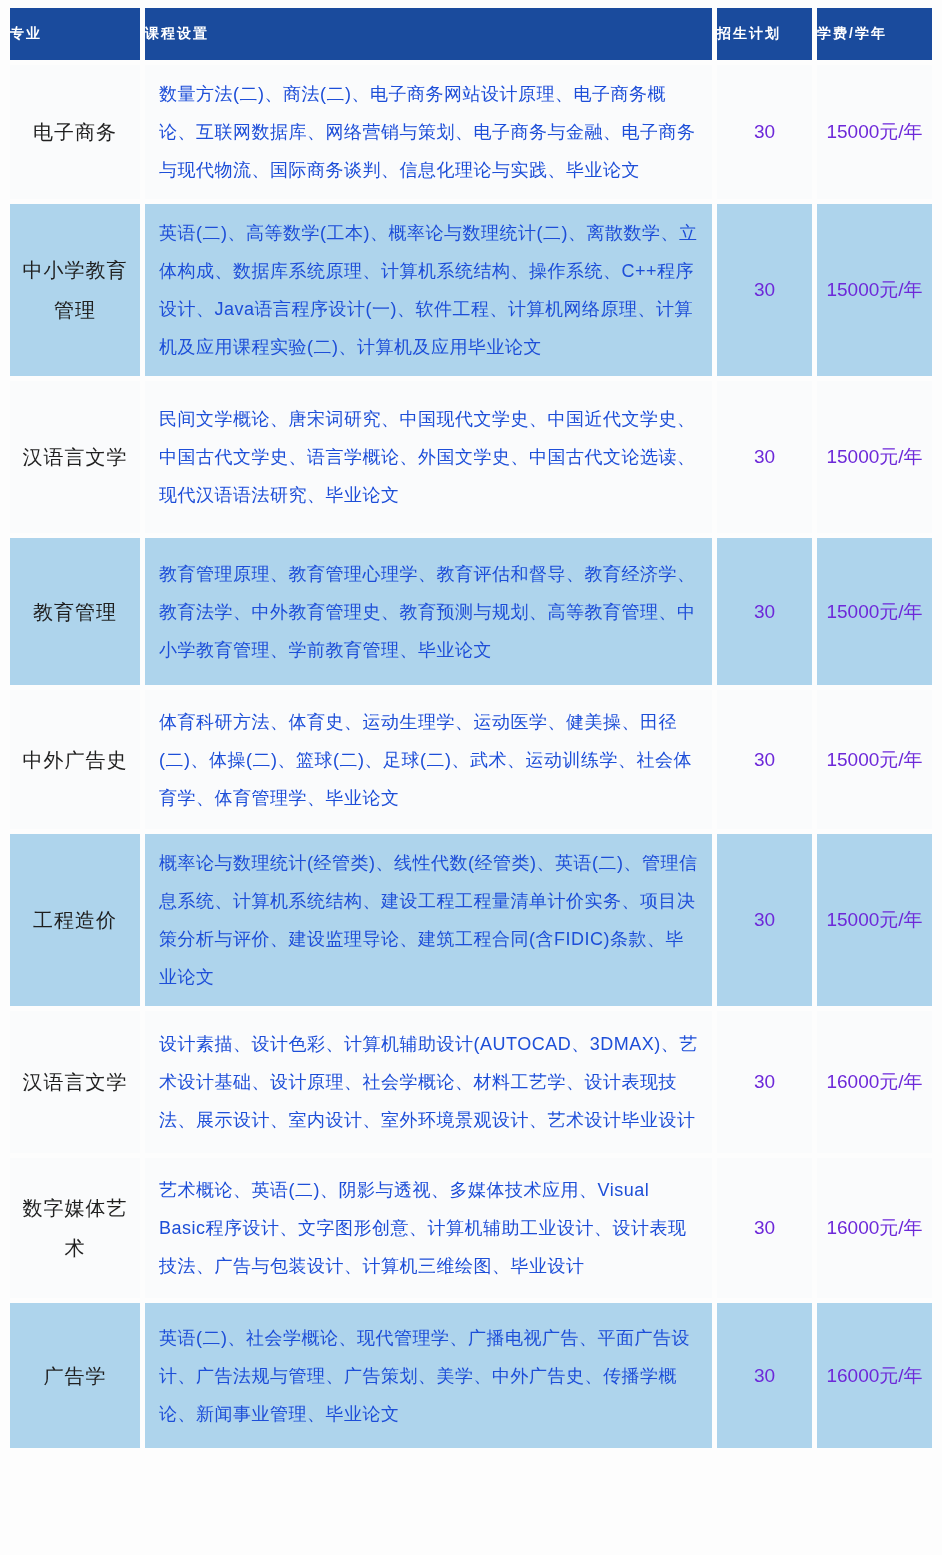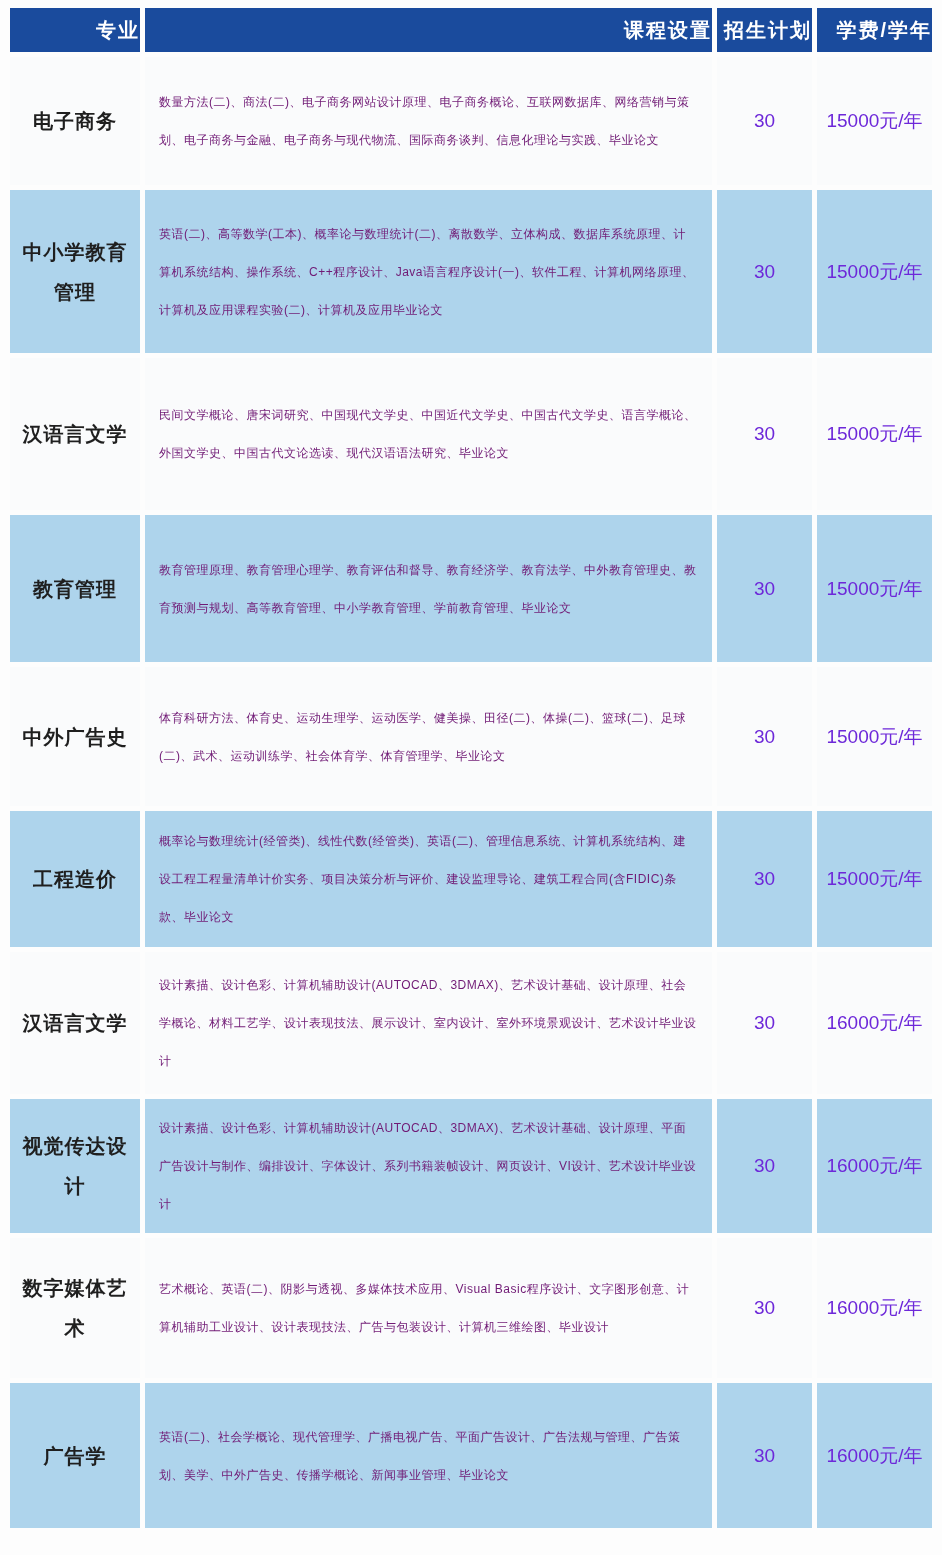--- a/index.html
+++ b/index.html
@@ -17,43 +17,43 @@
     table-layout:fixed;
   }
   col.c-major   { width:130px; }
   col.c-courses { width:567px; }
   col.c-plan    { width:95px;  }
   col.c-fee     { width:115px; }
 
   th {
     background:#1a4b9d;
     color:#ffffff;
-    font-size:20px;
+    font-size:14px;
     font-weight:bold;
-    height:44px;
-    text-align:right;
+    height:52px;
+    text-align:left;
     letter-spacing:2px;
     padding:0;
   }
   td { vertical-align:middle; padding:0; }
   tr.row-light td { background:#fafbfc; }
   tr.row-blue  td { background:#aed4ec; }
 
   td.major {
-    font-weight:bold;
+    font-weight:normal;
     font-size:20px;
     color:#1f1f1f;
     text-align:center;
     line-height:40px;
     letter-spacing:1px;
     padding:0 6px;
   }
   td.courses {
-    font-size:12px;
-    color:#701a75;
+    font-size:18px;
+    color:#1d4ed8;
     line-height:38px;
     text-align:left;
     letter-spacing:0.5px;
     padding:10px 14px;
   }
   td.plan, td.fee {
     text-align:center;
     font-size:19px;
     color:#6d28d9;
   }
@@ -112,26 +112,20 @@
       <td class="courses">概率论与数理统计(经管类)、线性代数(经管类)、英语(二)、管理信息系统、计算机系统结构、建设工程工程量清单计价实务、项目决策分析与评价、建设监理导论、建筑工程合同(含FIDIC)条款、毕业论文</td>
       <td class="plan">30</td>
       <td class="fee">15000元/年</td>
     </tr>
     <tr class="row-light" style="height:142px">
       <td class="major">汉语言文学</td>
       <td class="courses">设计素描、设计色彩、计算机辅助设计(AUTOCAD、3DMAX)、艺术设计基础、设计原理、社会学概论、材料工艺学、设计表现技法、展示设计、室内设计、室外环境景观设计、艺术设计毕业设计</td>
       <td class="plan">30</td>
       <td class="fee">16000元/年</td>
     </tr>
-    <tr class="row-blue" style="height:134px">
-      <td class="major">视觉传达设计</td>
-      <td class="courses">设计素描、设计色彩、计算机辅助设计(AUTOCAD、3DMAX)、艺术设计基础、设计原理、平面广告设计与制作、编排设计、字体设计、系列书籍装帧设计、网页设计、VI设计、艺术设计毕业设计</td>
-      <td class="plan">30</td>
-      <td class="fee">16000元/年</td>
-    </tr>
     <tr class="row-light" style="height:140px">
       <td class="major">数字媒体艺术</td>
       <td class="courses">艺术概论、英语(二)、阴影与透视、多媒体技术应用、Visual Basic程序设计、文字图形创意、计算机辅助工业设计、设计表现技法、广告与包装设计、计算机三维绘图、毕业设计</td>
       <td class="plan">30</td>
       <td class="fee">16000元/年</td>
     </tr>
     <tr class="row-blue" style="height:145px">
       <td class="major">广告学</td>
       <td class="courses">英语(二)、社会学概论、现代管理学、广播电视广告、平面广告设计、广告法规与管理、广告策划、美学、中外广告史、传播学概论、新闻事业管理、毕业论文</td>
       <td class="plan">30</td>

